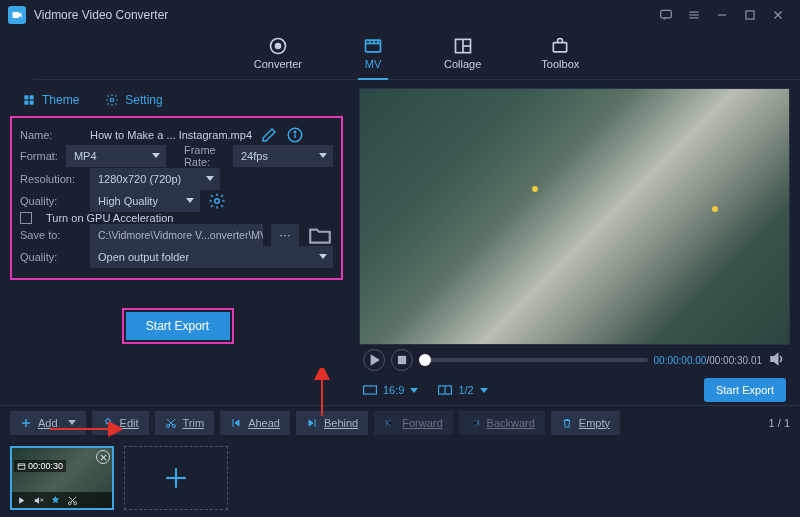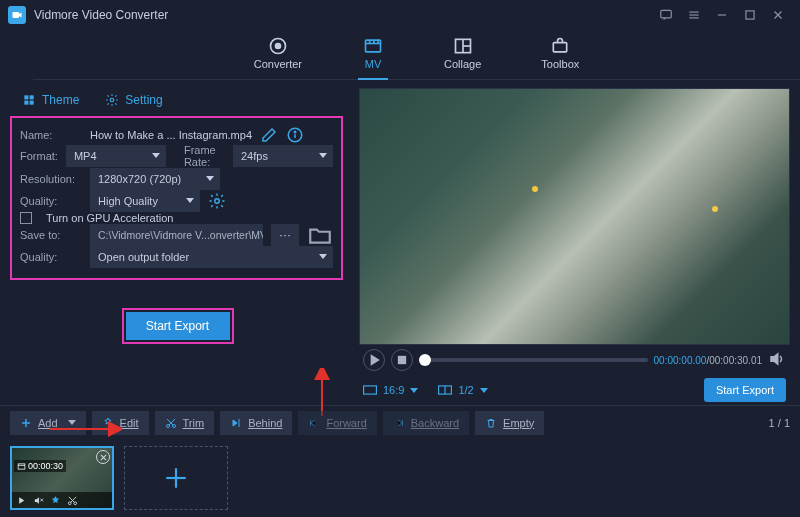--- a/index.html
+++ b/index.html
@@ -352,20 +352,27 @@
     <div class="tlbtn">
         <svg viewBox="0 0 24 24" fill="none" stroke="currentColor" stroke-width="2">
           <circle cx="6" cy="18" r="3"></circle>
           <circle cx="18" cy="18" r="3"></circle>
           <path d="M8 16L20 4M16 16L4 4"></path>
         </svg>
         <span>Trim</span>
       </div>
     <div class="tlbtn">
         <svg viewBox="0 0 24 24" stroke="currentColor" stroke-width="2">
+          <line x1="6" y1="4" x2="6" y2="20"></line>
+          <path d="M18 6L10 12l8 6z" fill="currentColor"></path>
+        </svg>
+        <span>Ahead</span>
+      </div>
+    <div class="tlbtn">
+        <svg viewBox="0 0 24 24" stroke="currentColor" stroke-width="2">
           <line x1="18" y1="4" x2="18" y2="20"></line>
           <path d="M6 6l8 6-8 6z" fill="currentColor"></path>
         </svg>
         <span>Behind</span>
       </div>
     <div class="tlbtn" style="opacity:.55">
         <svg viewBox="0 0 24 24" stroke="currentColor" stroke-width="2">
           <path d="M14 6l-8 6 8 6M6 12h0"></path>
           <line x1="5" y1="6" x2="5" y2="18"></line>
         </svg>

